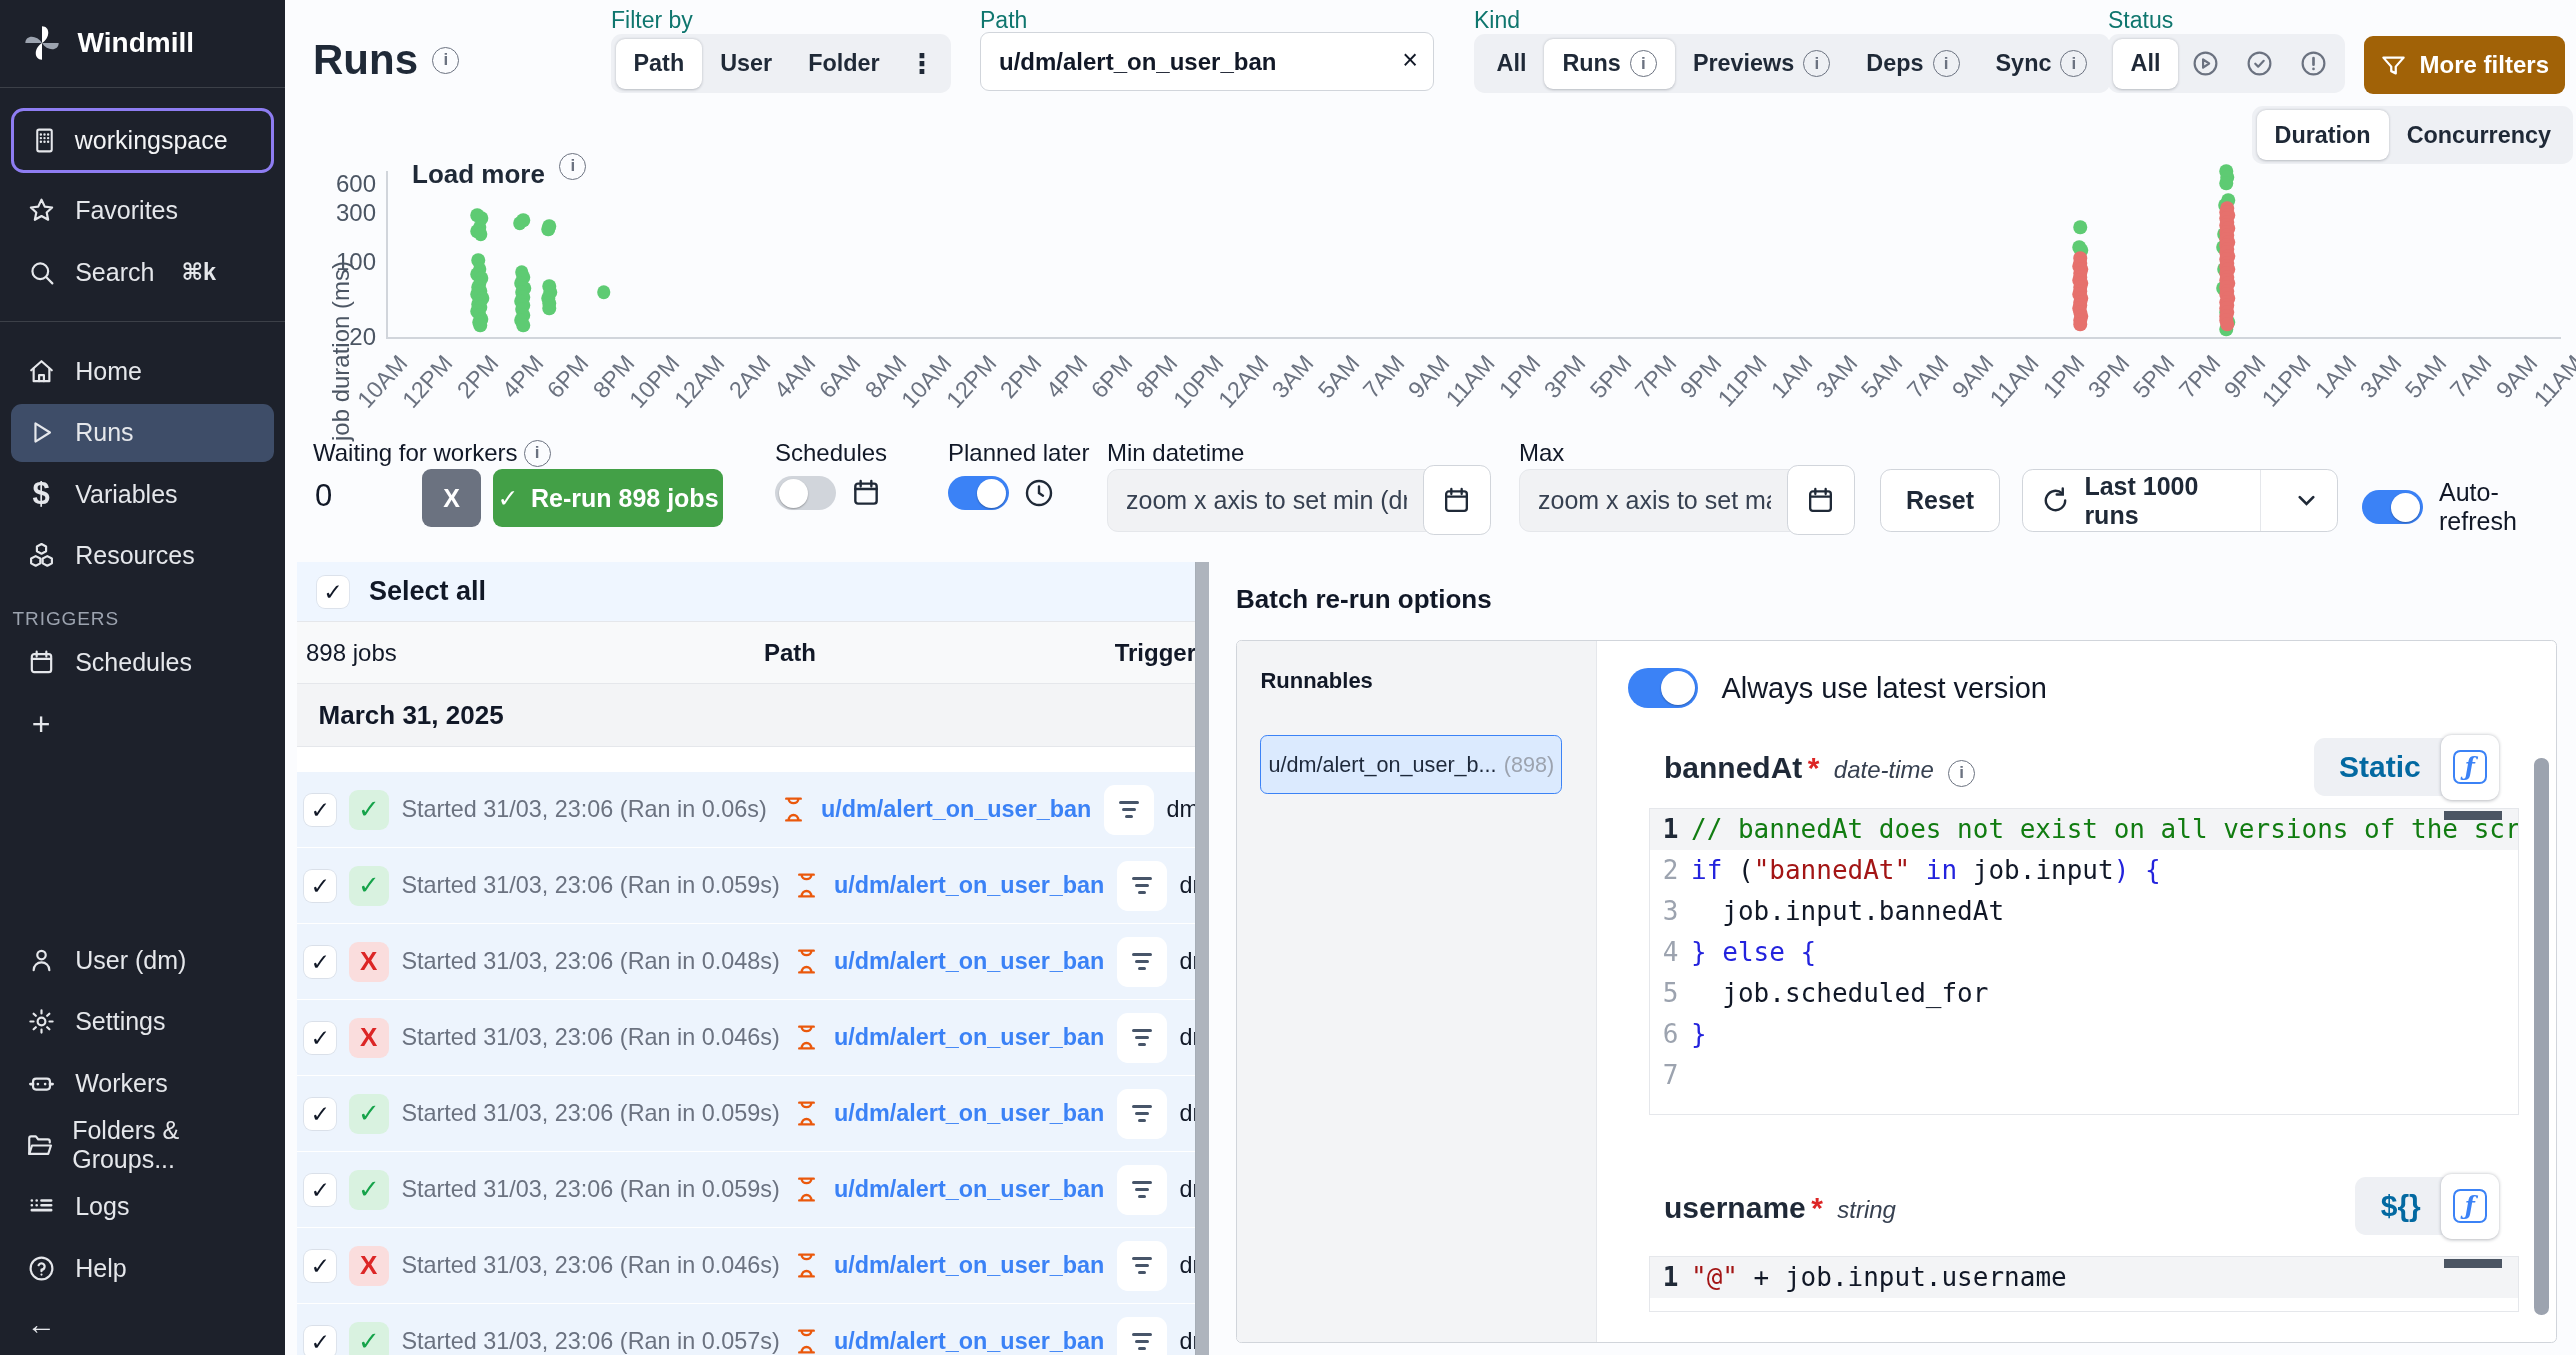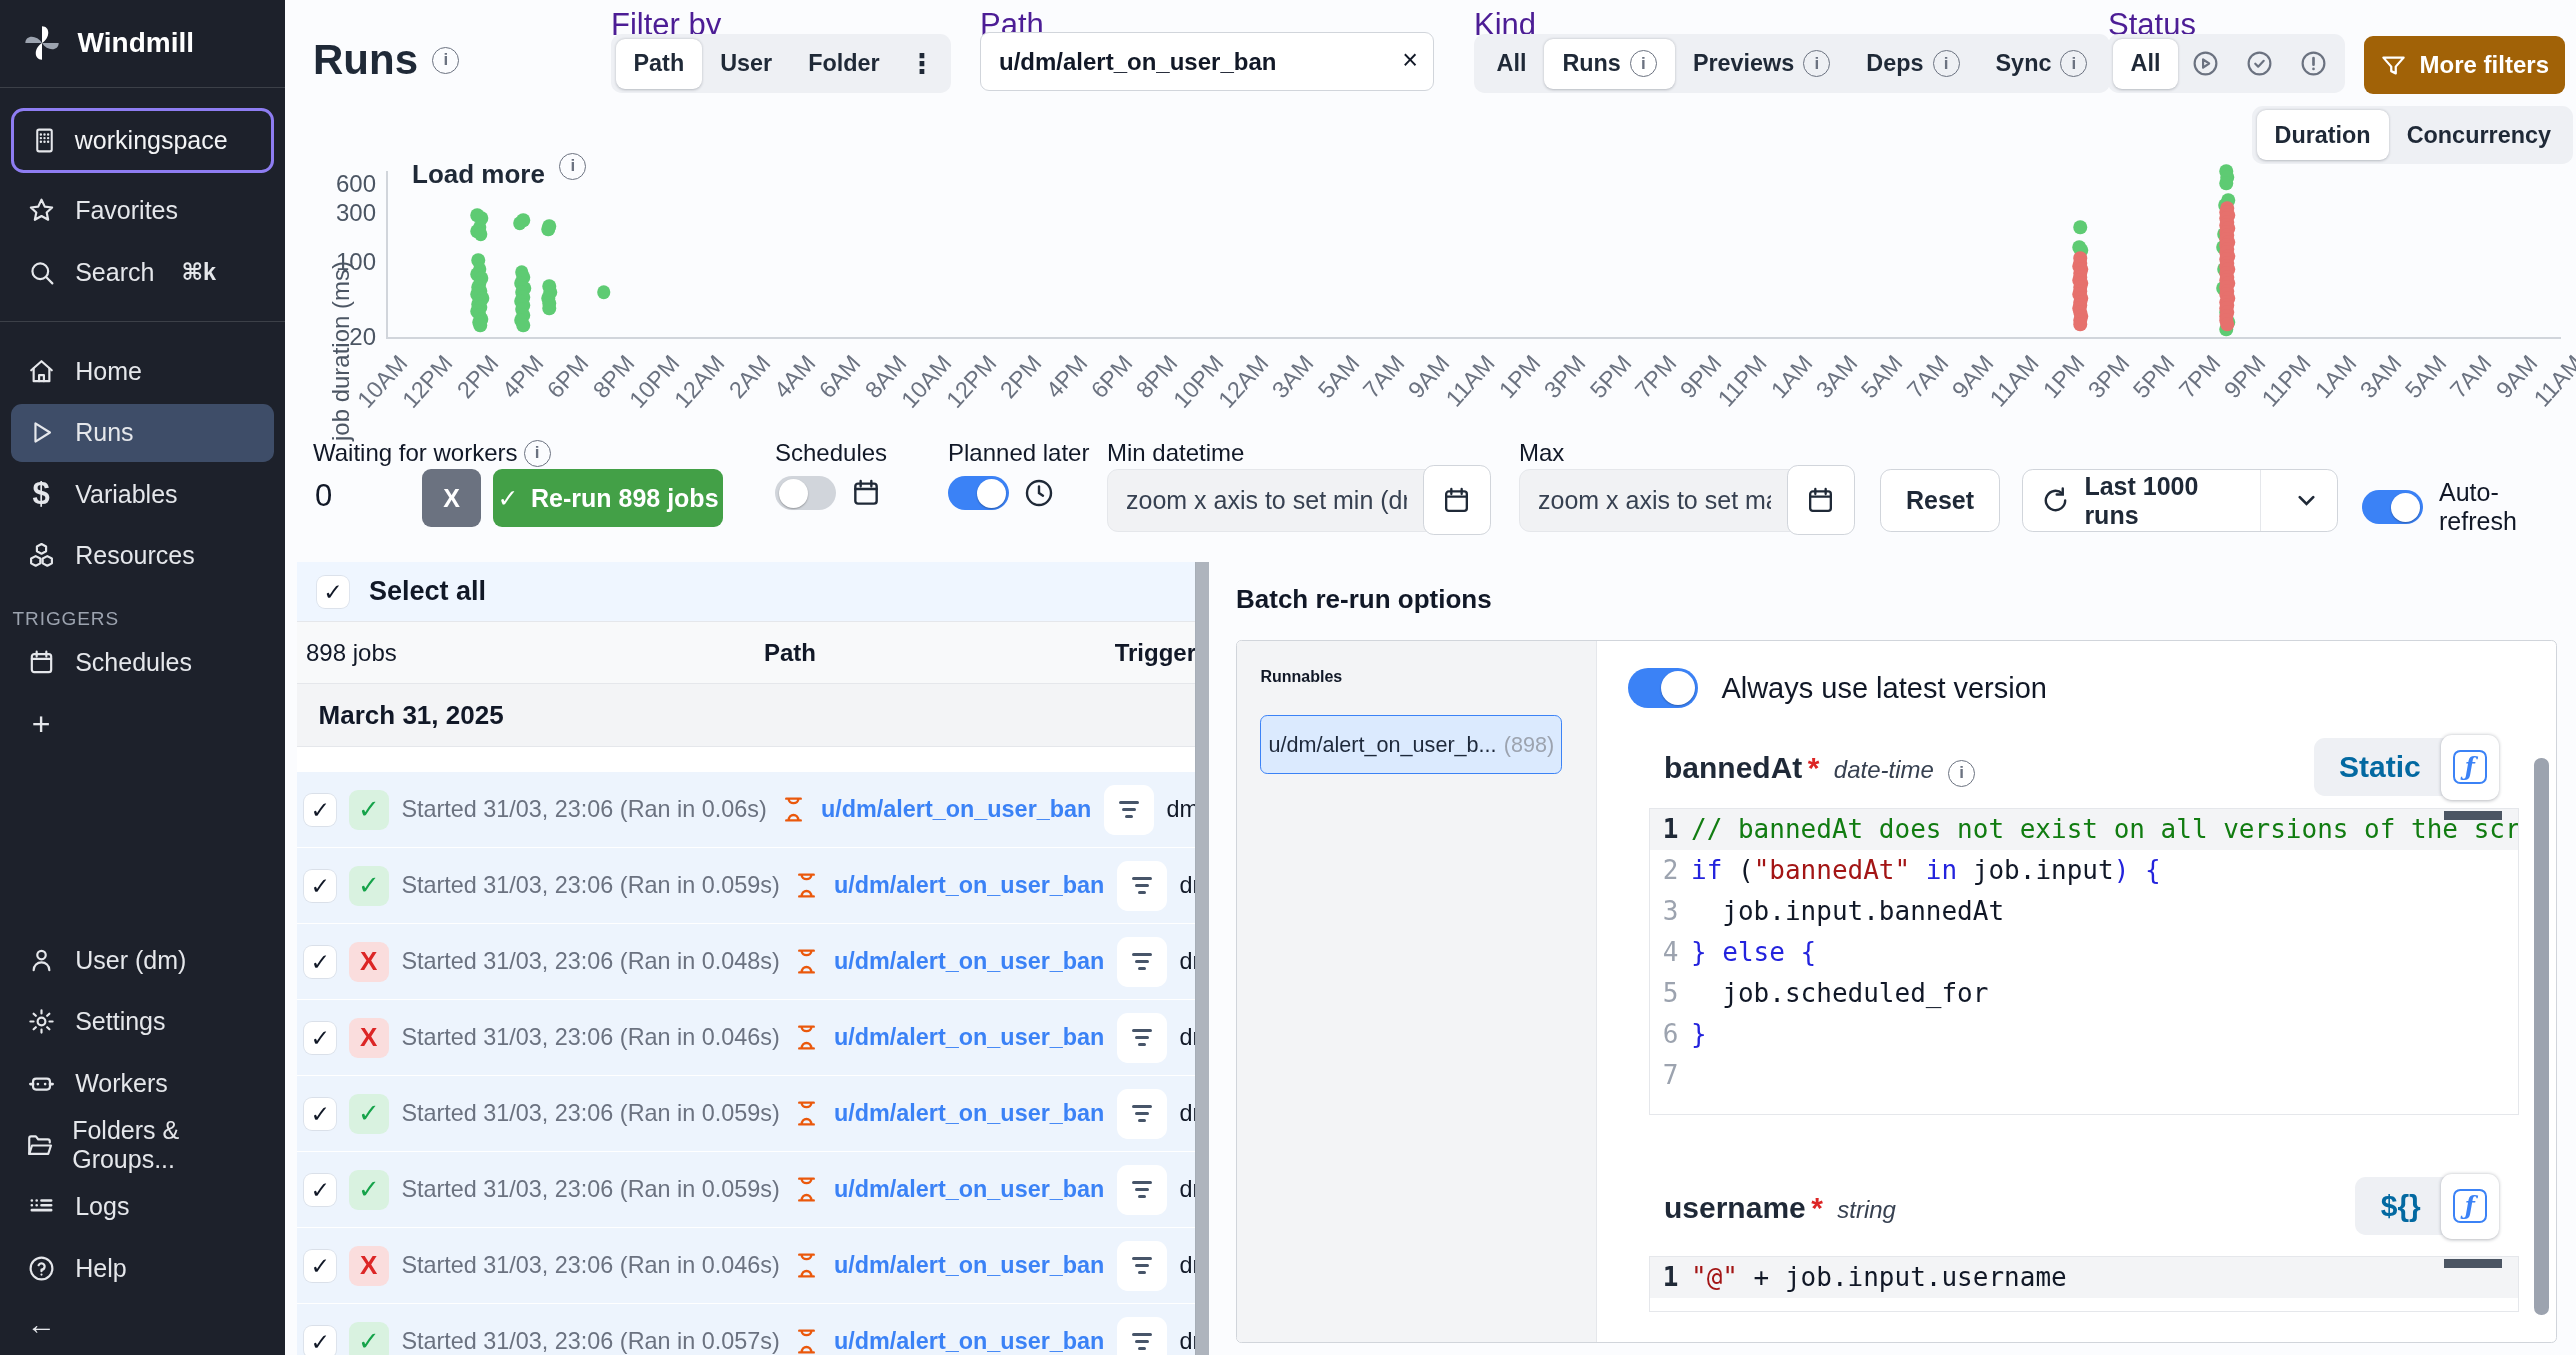--- a/index.html
+++ b/index.html
@@ -17,21 +17,21 @@
   .sb-item{display:flex;align-items:center;gap:18px;height:58px;margin:3.6px 10.8px;padding:0 14.4px;
            border-radius:10.8px;font-size:25px;color:#e5e7eb;}
   .sb-item.active{background:#3e4d68;}
   .sb-item .ic{width:32px;display:flex;justify-content:center;color:#e5e7eb;}
   .sb-sec{font-size:19px;letter-spacing:0.9px;color:#9ca3af;margin:23.4px 0 3.6px 12.6px;}
   .sb-short{font-weight:800;margin-left:9px;font-size:23.4px;}
   .sb-bottom{position:absolute;left:0;bottom:0;width:100%;}
   svg.icn{display:block;}
 
   
-  .fieldlabel{font-size:31px;color:#4c1d95;}
+  .fieldlabel{font-size:23px;color:#0f766e;}
   .page-title{font-size:42px;font-weight:700;color:#1f2937;display:flex;align-items:center;gap:14.4px;}
   .info-i{display:inline-flex;align-items:center;justify-content:center;width:27px;height:27px;border:1.8px solid #6b7280;
           border-radius:50%;font-size:17px;color:#6b7280;font-weight:700;flex:0 0 auto;background:#fff0;}
   .seg{display:inline-flex;align-items:center;background:#eef0f4;border-radius:10.8px;padding:4.5px;height:59px;}
   .seg-opt{display:flex;align-items:center;gap:9px;padding:0 18px;height:50px;border-radius:9px;
            font-size:23.4px;font-weight:600;color:#1f2937;white-space:nowrap;}
   .seg-opt.sel{background:#fff;box-shadow:0 0.9px 2.7px rgba(16,24,40,.25);font-weight:700;}
   .txtinput{height:59px;border:1.8px solid #d1d5db;border-radius:9px;background:#fff;font-size:24px;font-weight:600;
             color:#111827;padding:0 18px;font-family:inherit;width:100%;}
   .darkbtn{display:flex;align-items:center;justify-content:center;gap:12.6px;background:#a16207;color:#fff;
@@ -92,21 +92,21 @@
            align-items:center;justify-content:center;flex:0 0 auto;}
   .argsbtn i{display:block;height:2.7px;background:#475569;border-radius:1.8px;}
   .trigcell{margin-left:auto;font-size:23.4px;color:#111827;display:flex;align-items:center;gap:14.4px;}
   .vscroll{position:absolute;background:#aeb4bd;border-left:0.9px solid #8e949e33;}
 
   
   .batch-title{position:absolute;left:1236px;top:584px;font-size:26px;font-weight:700;color:#111827;}
   .card{position:absolute;left:1236px;top:640px;width:1321px;height:703px;background:#fff;border:1.8px solid #d1d5db;
         border-radius:5.4px;overflow:hidden;}
   .card-left{position:absolute;left:0;top:0;width:360px;height:100%;background:#f3f4f6;border-right:1.8px solid #e5e7eb;padding:27px 23.4px;}
-  .runnables-lbl{font-size:16px;font-weight:700;color:#111827;margin-bottom:29px;}
+  .runnables-lbl{font-size:22px;font-weight:700;color:#111827;margin-bottom:41px;}
   .run-chip{width:302px;height:59px;background:#dbeafe;border:1.8px solid #3b82f6;border-radius:7.2px;display:flex;
             align-items:center;justify-content:center;gap:7.2px;font-size:21.6px;color:#1e293b;}
   .run-chip .cnt{color:#9ca3af;}
   .latest{position:absolute;left:391px;top:27px;display:flex;align-items:center;gap:23.4px;font-size:29px;color:#111827;}
   .latest .toggle{width:70px;height:40px;border-radius:20px;}
   .latest .toggle .knob{width:34px;height:34px;top:2.7px;}
   .latest .toggle.on .knob{left:33px;}
   .fieldhead{position:absolute;display:flex;align-items:baseline;gap:14.4px;}
   .fname{font-size:30px;font-weight:700;color:#1f2937;}
   .freq{color:#dc2626;font-weight:700;font-size:30px;margin-left:-9px;}

